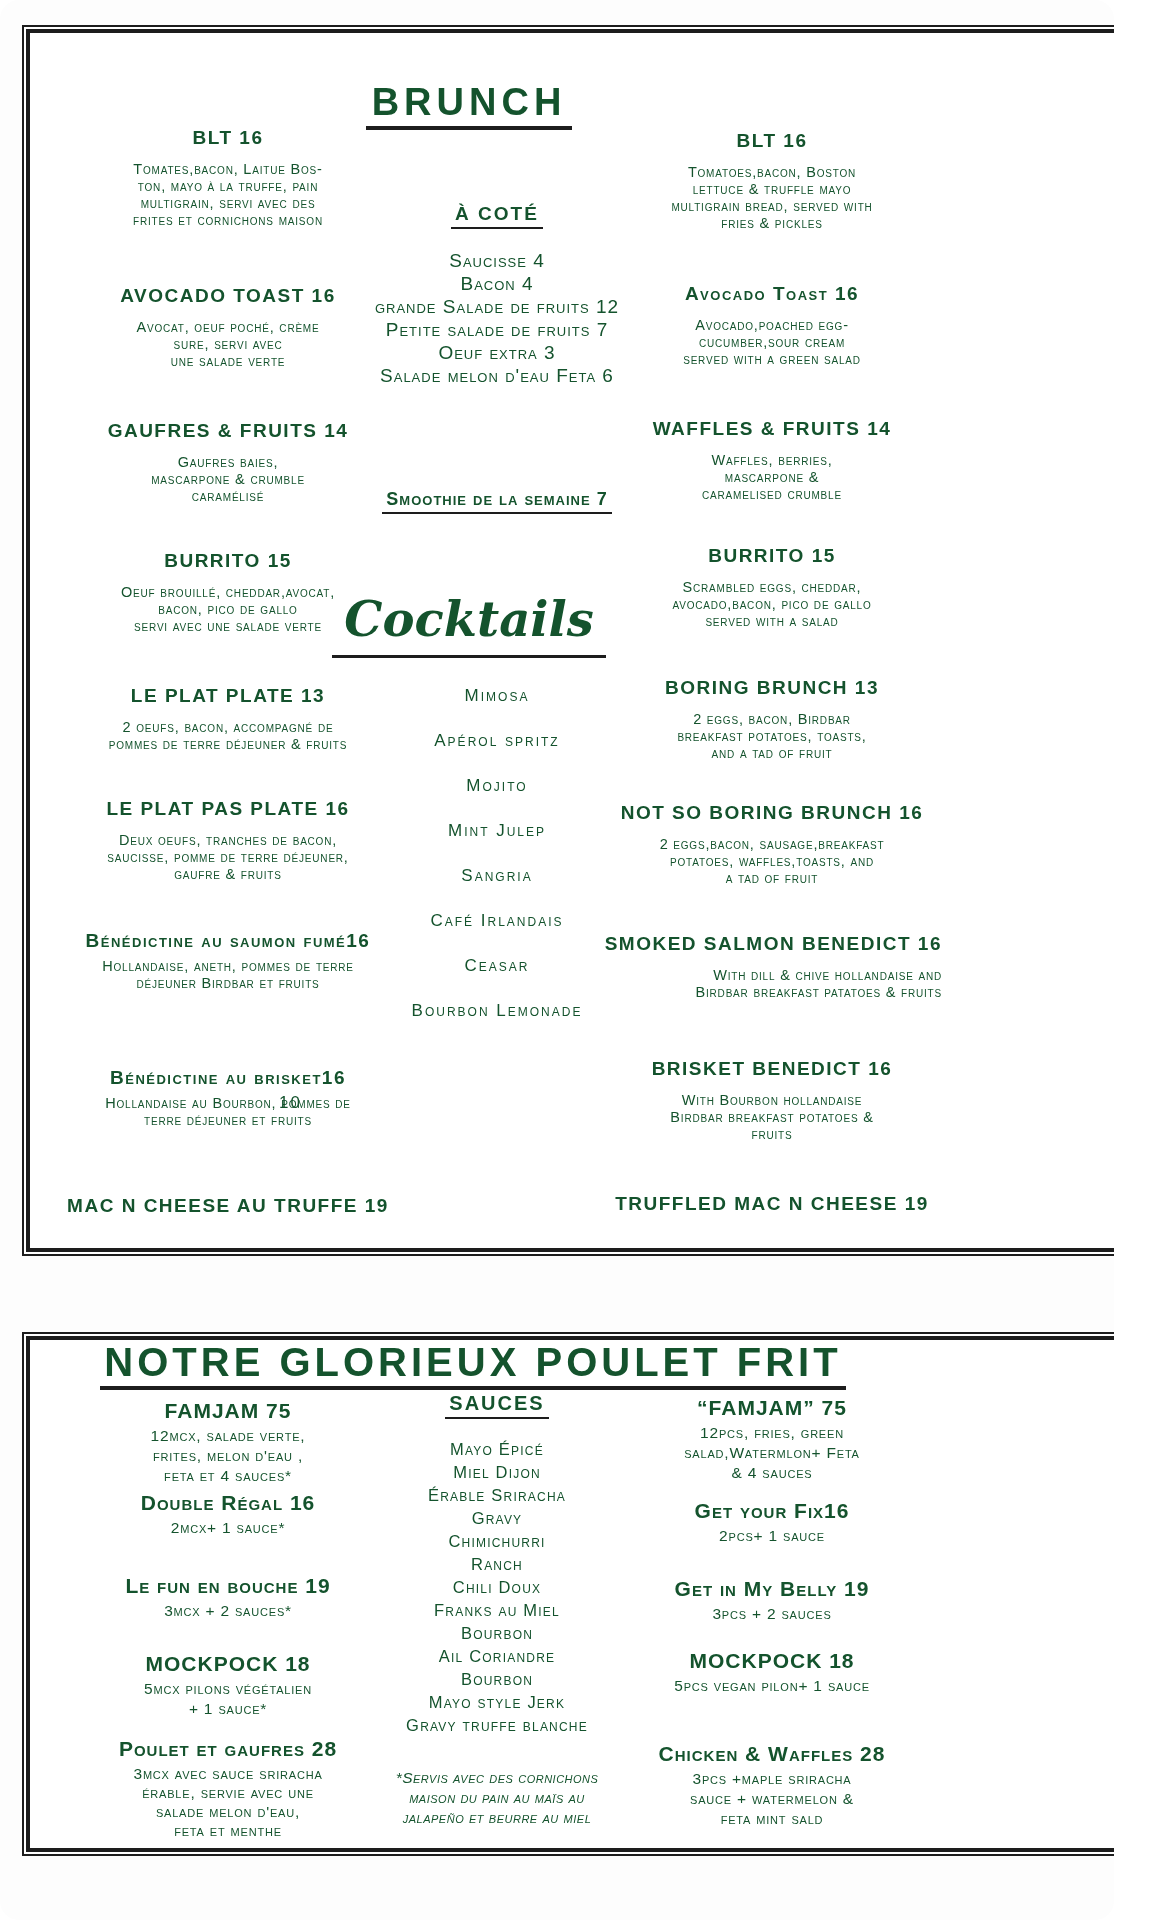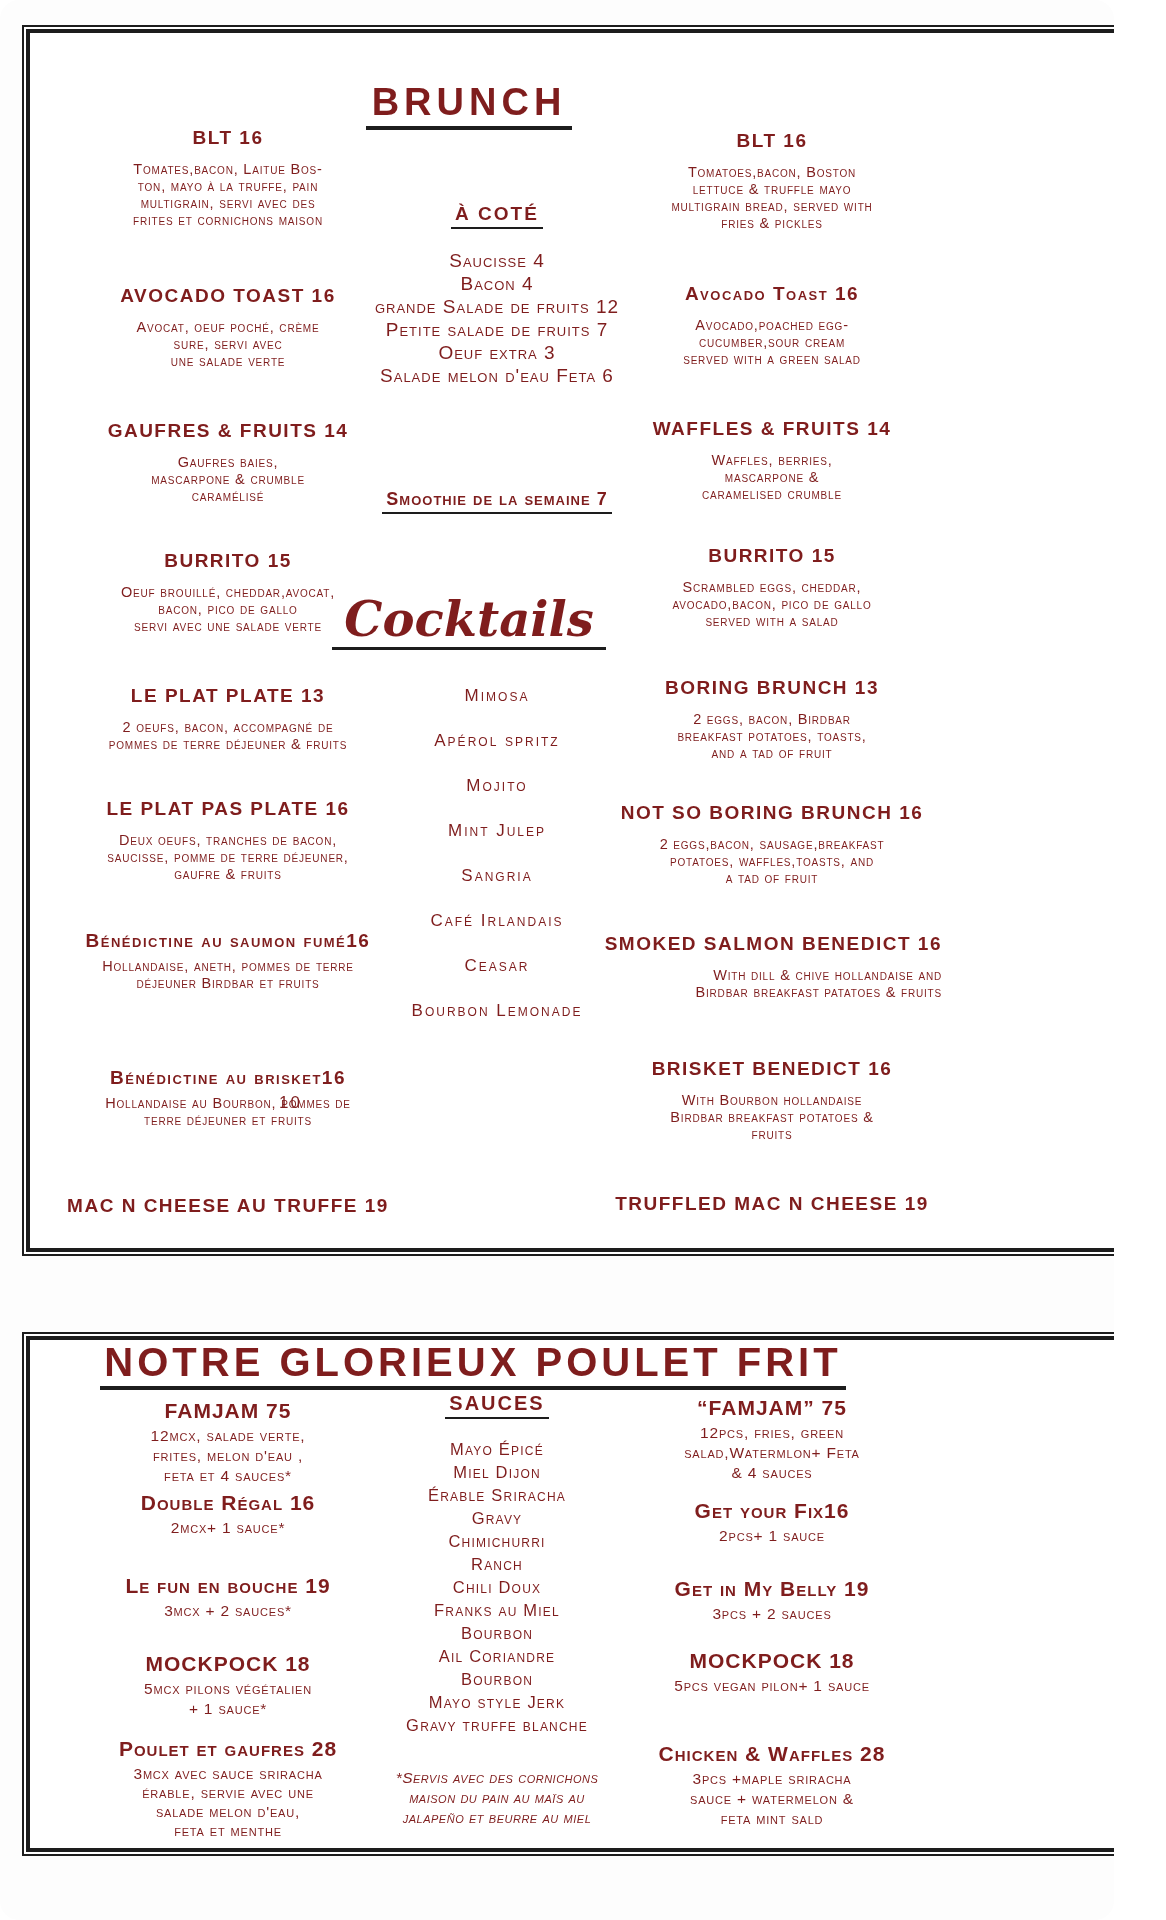--- a/index.html
+++ b/index.html
@@ -1,17 +1,17 @@
 <!DOCTYPE html>
 <html><head>
 <meta charset="utf-8">
 <style>
   html,body{margin:0;padding:0;background:#ffffff;}
   .page{position:relative;width:1114px;height:1920px;background:#fdfdfd;
-        font-family:"Liberation Sans",sans-serif;color:#7f1d1d;overflow:hidden;border-radius:19px;}
+        font-family:"Liberation Sans",sans-serif;color:#14532d;overflow:hidden;border-radius:19px;}
   .panel{position:absolute;left:22px;width:1122px;box-sizing:border-box;
          border:2px solid #1d1d1d;padding:2px;background:#fff;}
   .panel-inner{position:relative;width:100%;height:100%;box-sizing:border-box;
                border:4px solid #1d1d1d;}
   .sc{font-variant-caps:small-caps;font-variant:small-caps;padding-left:28px;}
   .item{position:absolute;text-align:center;}
   .c-left{left:0px;width:340px;}
   .c-mid{left:249px;width:380px;}
   .c-right{left:544px;width:340px;}
   .item h3{margin:0;font-size:19px;font-weight:bold;letter-spacing:1.5px;white-space:nowrap;}
@@ -20,21 +20,21 @@
   .big-title .t{display:inline-block;font-size:38px;font-weight:bold;letter-spacing:5px;
                 border-bottom:4px solid #1d1d1d;padding:0 6px 2px 6px;}
   .sub-head{position:absolute;text-align:center;font-weight:bold;}
   .sub-head .t{display:inline-block;border-bottom:2.5px solid #1d1d1d;padding:0 4px 2px 4px;}
   .list{position:absolute;text-align:center;}
   .sides-list{font-size:19px;line-height:23px;letter-spacing:1px;}
   .cocktail-list{font-size:17px;line-height:45px;letter-spacing:2px;}
   .script-title{position:absolute;text-align:center;}
   .script-title .t{display:inline-block;font-family:"DejaVu Serif",serif;font-style:italic;
                    font-weight:bold;font-size:48px;border-bottom:3.5px solid #1d1d1d;
-                   padding:0 12px 0 12px;}
+                   padding:0 12px 8px 12px;}
   .price{position:absolute;text-align:left;font-size:17px;letter-spacing:2px;}
   
   .big-title2{position:absolute;text-align:center;left:2px;width:882px;}
   .big-title2 .t{display:inline-block;font-size:40px;font-weight:bold;letter-spacing:4px;
                  border-bottom:4px solid #1d1d1d;padding:0 4px 1px 4px;}
   .item2{position:absolute;text-align:center;}
   .item2 h3{margin:0;font-size:21px;font-weight:bold;letter-spacing:1px;white-space:nowrap;}
   .item2 p{margin:3px 0 0 0;font-size:15.5px;line-height:20px;letter-spacing:0.8px;white-space:pre-line;}
   .sauce-list{font-size:16.5px;line-height:23px;letter-spacing:1.2px;}
   .footnote{position:absolute;text-align:center;font-style:italic;font-size:15.5px;

